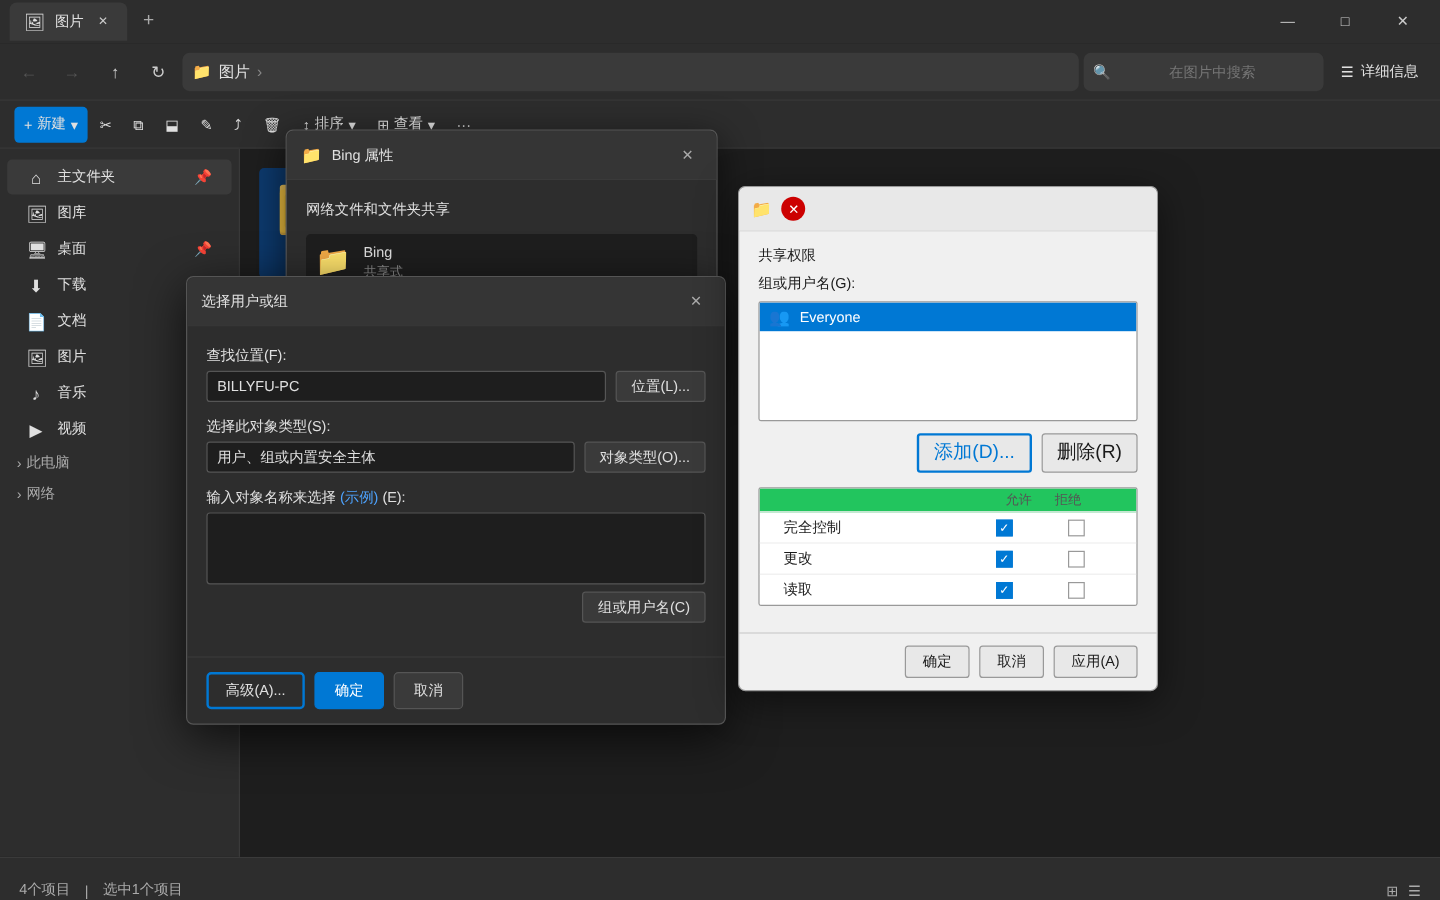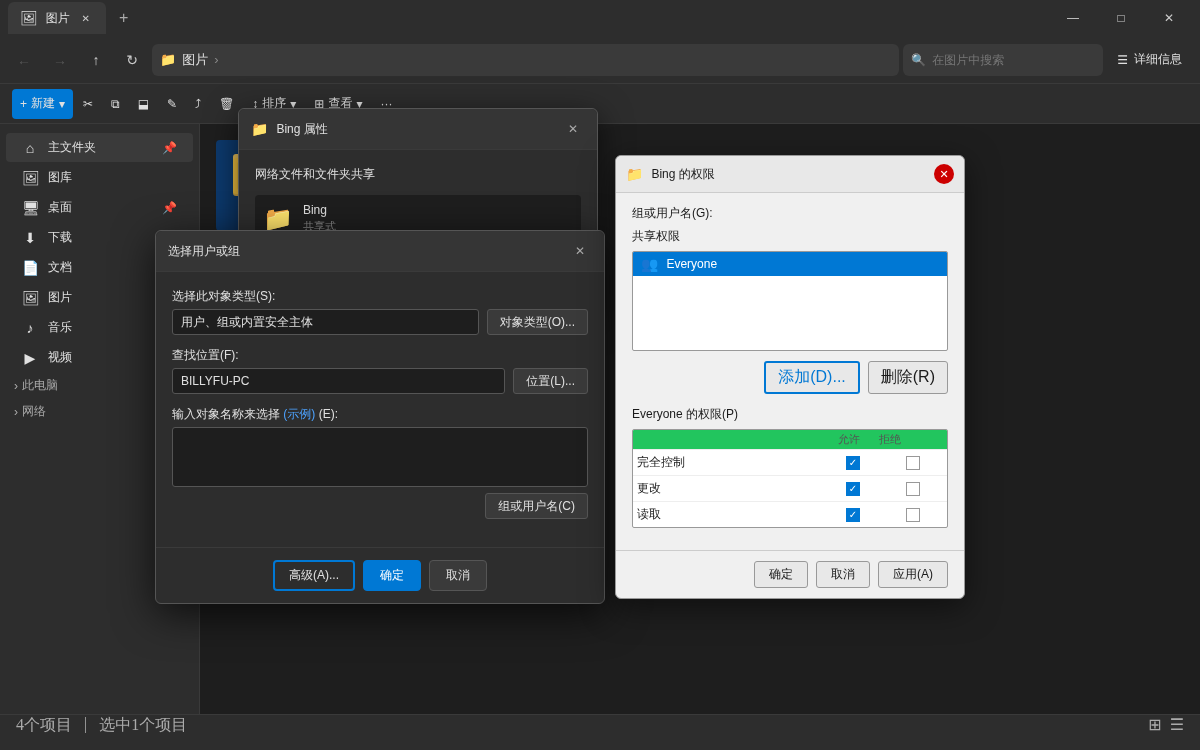--- a/index.html
+++ b/index.html
@@ -109,20 +109,21 @@
       width: 200px;
       gap: 6px;
     }
     .search-area input {
       background: transparent;
       border: none;
       outline: none;
       color: #5eead4;
       font-size: 12px;
       width: 140px;
+      margin-left: 42px;
     }
     .detail-btn {
       display: flex; align-items: center; gap: 6px;
       padding: 4px 10px;
       border-radius: 4px;
       cursor: pointer;
       color: #e0e0e0;
       font-size: 12px;
       height: 32px;
     }
@@ -214,27 +215,26 @@
     }
     .folder-item.selected { background: #0d3a6e; }
     .folder-icon { font-size: 48px; }
     .folder-name { font-size: 11px; text-align: center; margin-top: 4px; color: #e0e0e0; }
 
     
     .status-bar {
       height: 36px;
       background: #2d2d2d;
       display: flex;
-      align-items: flex-start;
+      align-items: flex-end;
       padding: 0 16px;
-      font-size: 16px;
+      font-size: 12px;
       color: #aaa;
       border-top: 1px solid #3a3a3a;
       gap: 12px;
-      font-family: Liberation Serif, serif;
     }
     .status-bar-right {
       margin-left: auto;
       display: flex;
       gap: 8px;
       align-items: center;
     }
 
     
     .dialog-overlay {
@@ -306,21 +306,21 @@
       padding: 8px;
       background: #1e1e1e;
       border-radius: 4px;
     }
     .share-folder-icon { font-size: 24px; }
     .share-info { display: flex; flex-direction: column; gap: 2px; }
     .share-name { font-size: 12px; color: #e0e0e0; }
     .share-type { font-size: 11px; color: #888; }
     .dialog-footer {
       display: flex;
-      justify-content: center;
+      justify-content: flex-start;
       gap: 8px;
       padding: 12px 16px;
       border-top: 1px solid #3a3a3a;
     }
     .dlg-btn {
       padding: 5px 16px;
       border-radius: 4px;
       font-size: 12px;
       cursor: pointer;
       border: 1px solid #555;
@@ -478,21 +478,21 @@
     .perm-perm-box {
       border: 1px solid #999;
       background: white;
       border-radius: 2px;
       margin-bottom: 10px;
       overflow: hidden;
     }
     .perm-row {
       display: flex;
       align-items: center;
-      padding: 4px 4px;
+      padding: 4px 20px;
       border-bottom: 1px solid #eee;
       font-size: 12px;
     }
     .perm-row:last-child { border-bottom: none; }
     .perm-name { flex: 1; color: #1a1a1a; }
     .perm-allow { width: 60px; text-align: center; }
     .perm-deny { width: 60px; text-align: center; }
     .checkbox {
       width: 14px; height: 14px;
       border: 1px solid #999;
@@ -702,31 +702,31 @@
     </div>
   </div>
 
   <div class="select-user-dialog">
     <div class="dialog-titlebar">
       <span class="dialog-title-text">选择用户或组</span>
       <div class="dialog-close-btn">✕</div>
     </div>
     <div class="dialog-body">
       <div class="form-row">
+        <div class="form-label">查找位置(F):</div>
+        <div class="form-input-row">
+          <input type="text" class="form-input" value="BILLYFU-PC" style="">
+          <button class="form-btn">位置(L)...</button>
+        </div>
+      </div>
+      <div class="form-row">
         <div class="form-label">选择此对象类型(S):</div>
         <div class="form-input-row">
           <input type="text" class="form-input" value="用户、组或内置安全主体" style="">
           <button class="form-btn">对象类型(O)...</button>
-        </div>
-      </div>
-      <div class="form-row">
-        <div class="form-label">查找位置(F):</div>
-        <div class="form-input-row">
-          <input type="text" class="form-input" value="BILLYFU-PC" style="">
-          <button class="form-btn">位置(L)...</button>
         </div>
       </div>
       <div class="form-row">
         <div class="form-label">
           <span>输入对象名称来选择</span>
           <span class="link-text">(示例)</span>
           <span>(E):</span>
         </div>
         <div class="form-input-row">
           <textarea class="text-input-area" style=""></textarea>
@@ -739,39 +739,34 @@
     <div class="dialog-footer">
       <button class="advanced-btn">高级(A)...</button>
       <button class="dlg-btn primary">确定</button>
       <button class="dlg-btn">取消</button>
     </div>
   </div>
 
   <div class="permissions-dialog">
     <div class="perm-titlebar">
       <span class="perm-title-icon">📁</span>
-      <span class="perm-title-text">Bing 的权限</span>
       <div class="perm-close-btn">✕</div>
     </div>
     <div class="perm-body">
+      <div class="perm-section-label">共享权限</div>
       <div class="perm-section-label">组或用户名(G):</div>
-      <div class="perm-section-label">共享权限</div>
       <div class="perm-users-box">
         <div class="perm-user-row selected">
           <span class="perm-user-icon">👥</span>
           <span>Everyone</span>
         </div>
       </div>
       <div class="perm-action-row">
         <button class="perm-action-btn add-btn">添加(D)...</button>
         <button class="perm-action-btn">删除(R)</button>
-      </div>
-      <div class="perm-section-label">
-        <span>Everyone</span>
-        <span> 的权限(P)</span>
       </div>
       <div class="perm-perm-box">
         <div style="display:flex; padding: 2px 8px; border-bottom: 1px solid #eee; background:#22c55e;">
           <span style="flex:1; font-size:11px; color:#555;"></span>
           <span style="width:60px; text-align:center; font-size:11px; color:#555;">允许</span>
           <span style="width:60px; text-align:left; font-size:11px; color:#555;">拒绝</span>
         </div>
         <div class="perm-row">
           <span class="perm-name">完全控制</span>
           <div class="perm-allow">

